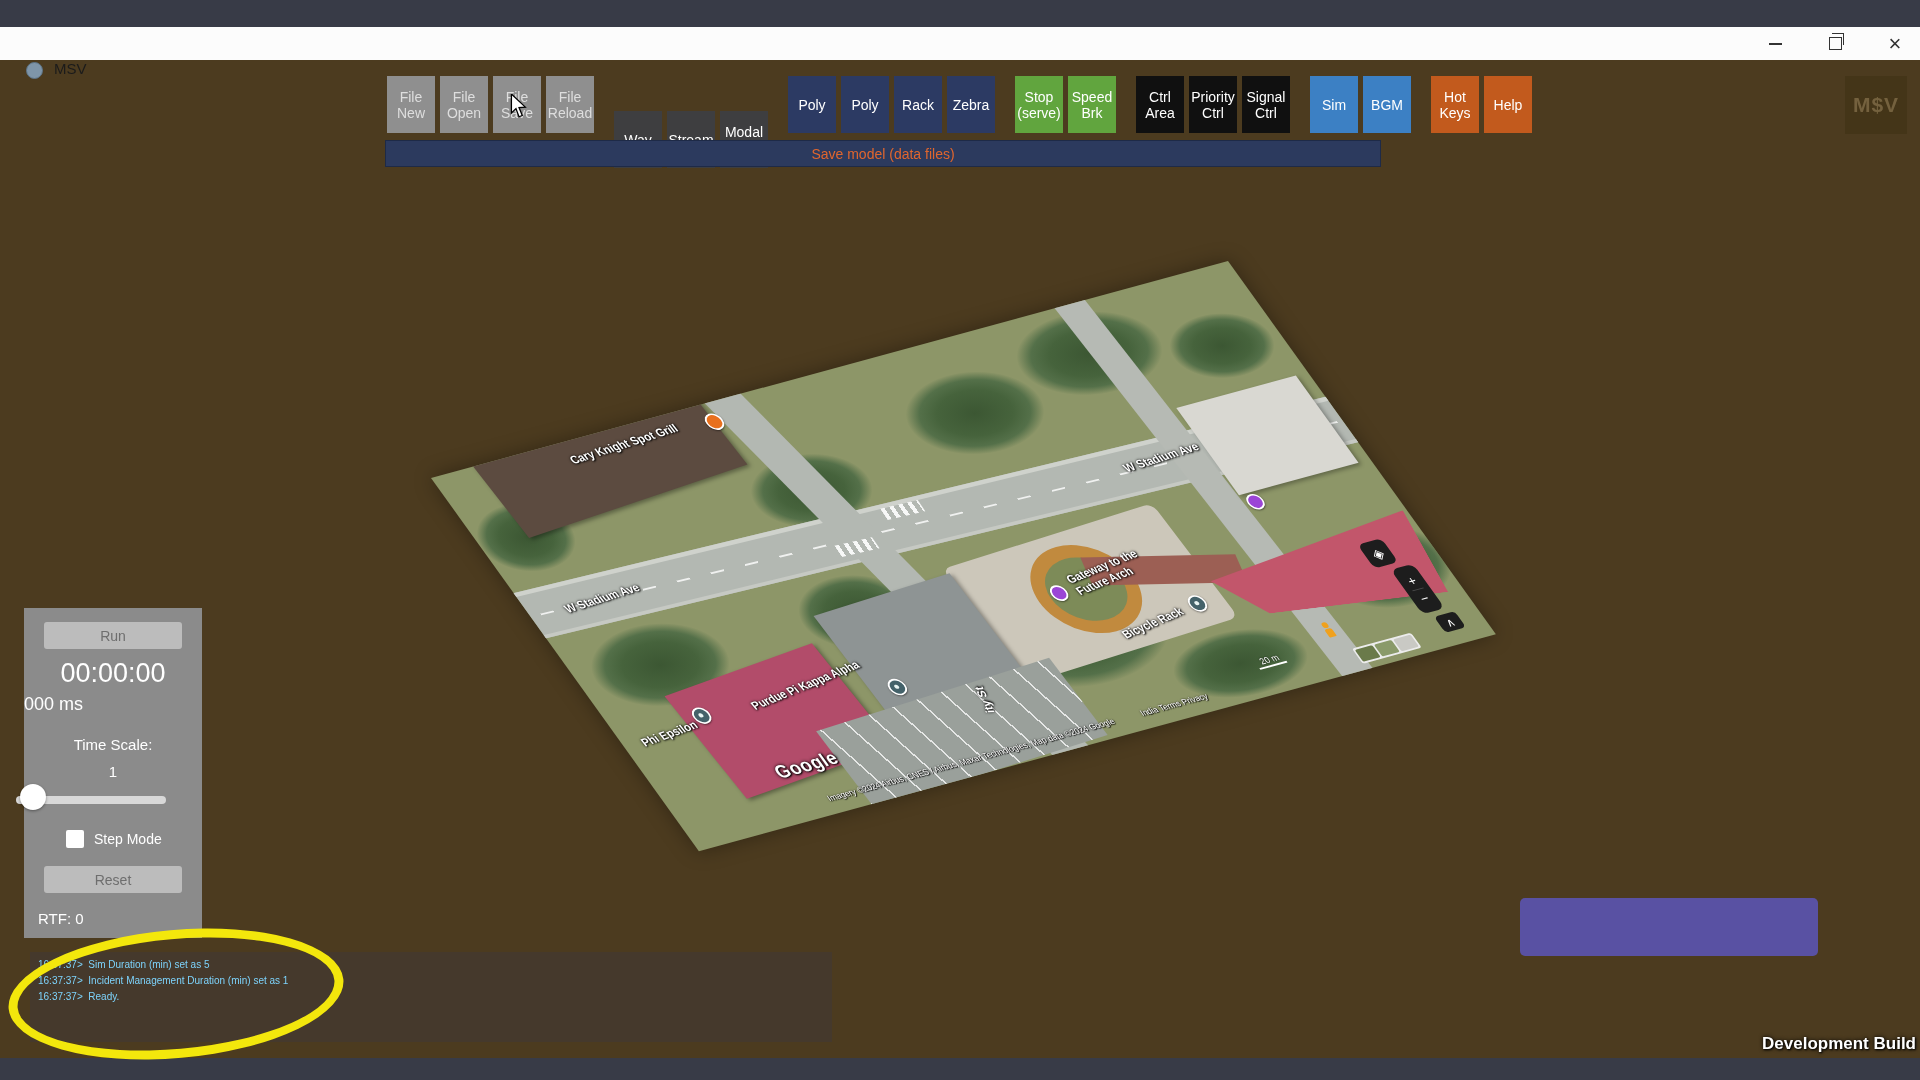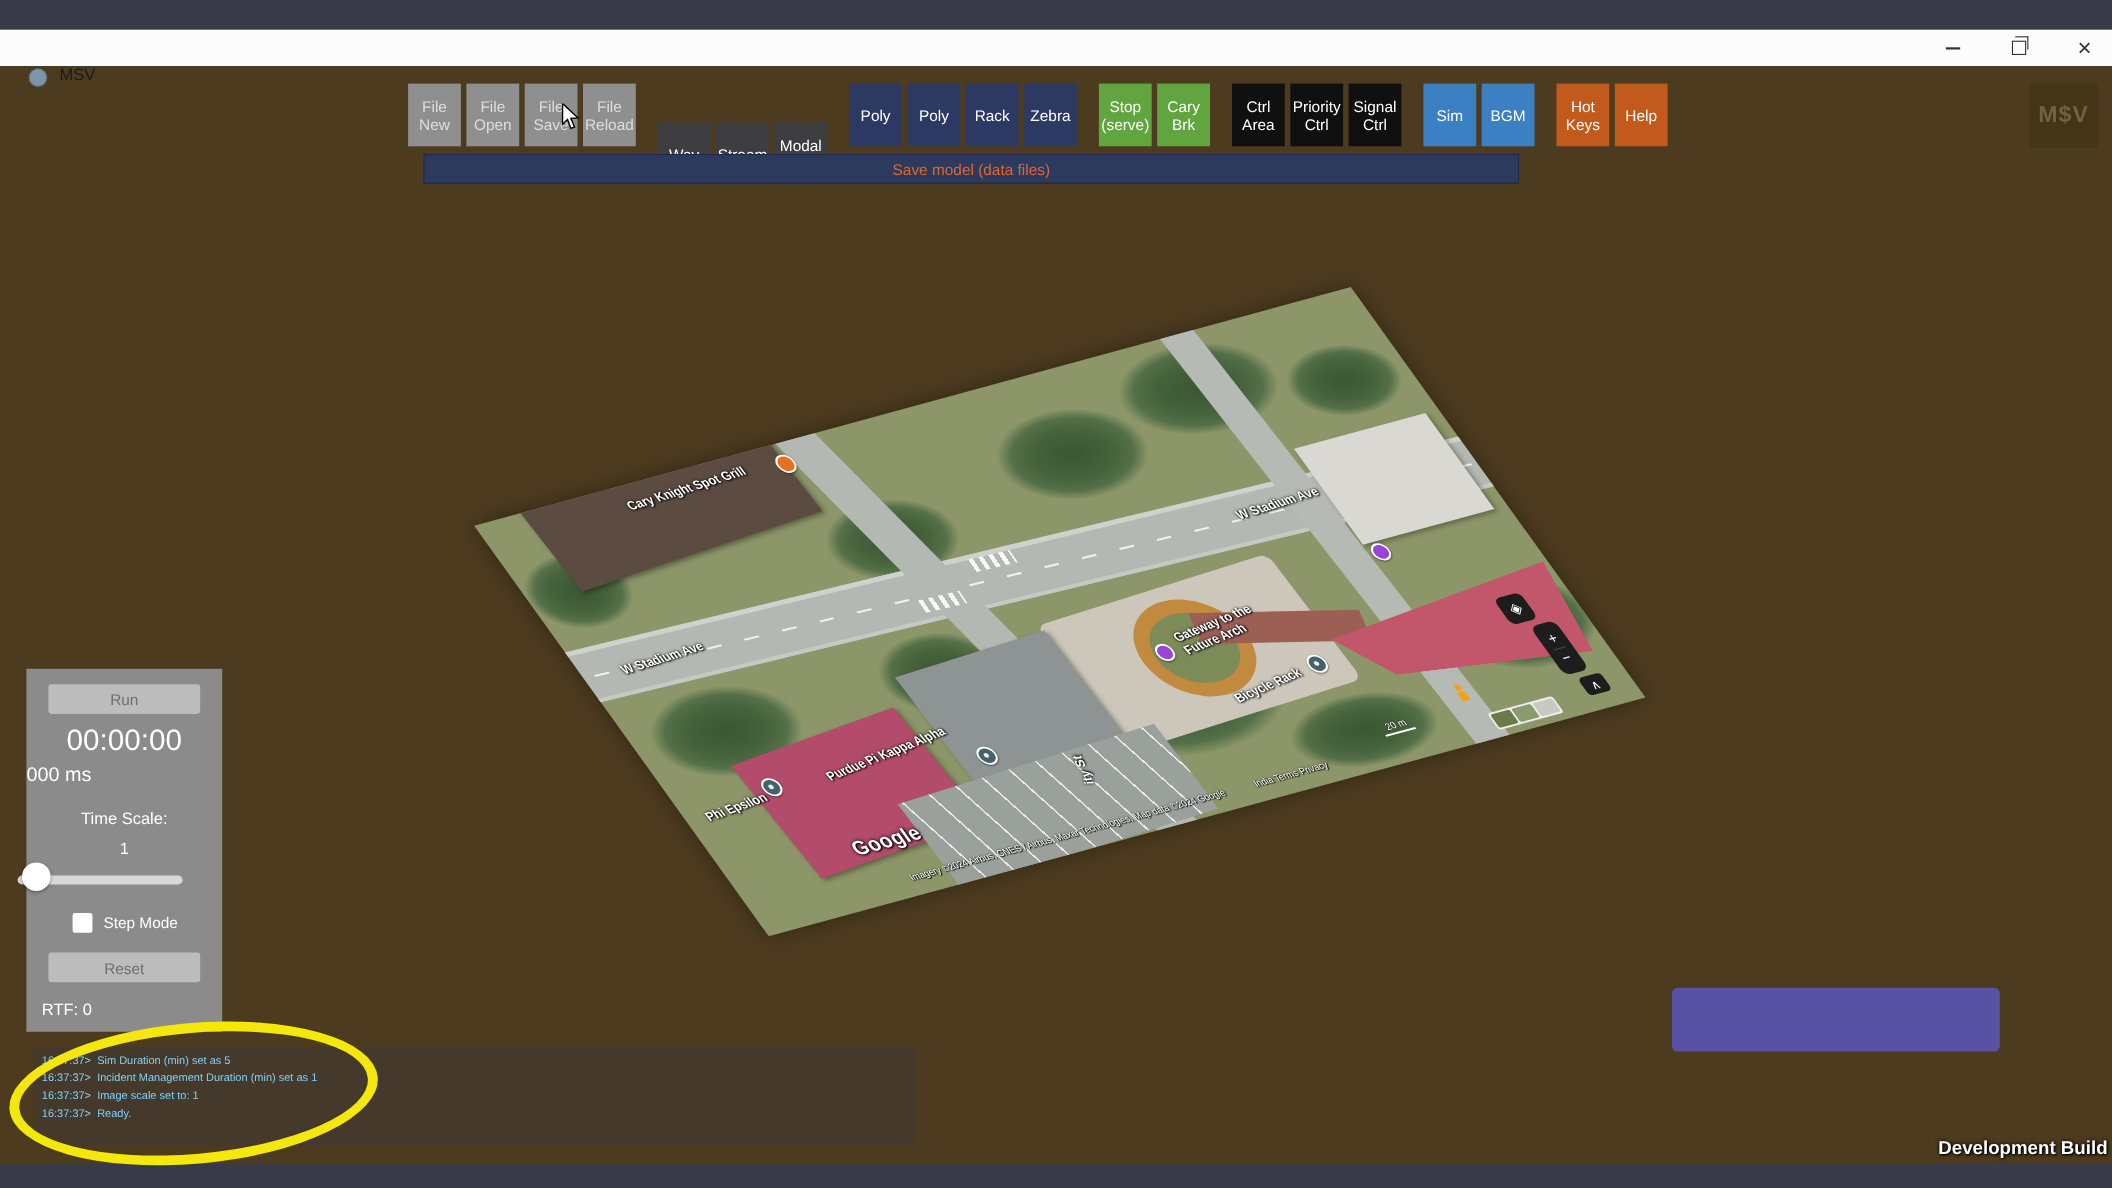--- a/index.html
+++ b/index.html
@@ -16,21 +16,21 @@
   .winbtn{top:27px;width:46px;height:33px;display:flex;align-items:center;justify-content:center;}
   #btn-min{left:1752px;} #btn-max{left:1812px;} #btn-close{left:1872px;}
   #min-glyph{width:13px;height:0;border-top:2px solid #333;}
   #max-glyph{width:11px;height:11px;border:1.5px solid #333;position:relative;background:#fcfcfc;}
   #max-glyph::before{content:"";position:absolute;left:2px;top:-5px;width:11px;height:11px;
     border:1.5px solid #333;border-left:none;border-bottom:none;}
   #close-glyph{font-size:22px;color:#333;line-height:20px;}
   #bottom-strip{left:0;top:1058px;width:1920px;height:22px;background:#383b47;}
 
   
-  #toolbar{left:371px;top:76px;height:72px;display:flex;}
+  #toolbar{left:387px;top:76px;height:72px;display:flex;}
   .tbtn{width:48px;margin-right:5px;height:57px;display:flex;align-items:center;justify-content:center;
     text-align:center;font-size:14px;line-height:16px;white-space:pre-line;color:#fff;cursor:default;}
   .tbtn.gap{margin-left:15px;}
   .tb-gray{background:#8f8f8f;color:#dedede;}
   .tb-darkgray{background:#3e3e40;margin-top:35px;}
   .tb-navy{background:#2c3a63;}
   .tb-green{background:#61a53e;}
   .tb-black{background:#101010;}
   .tb-blue{background:#3c80c4;}
   .tb-orange{background:#c25a1d;}
@@ -143,21 +143,21 @@
     <div class="tbtn tb-darkgray gap">Way</div>
     <div class="tbtn tb-darkgray">Stream</div>
     <div class="tbtn tb-darkgray">Modal
 Split</div>
     <div class="tbtn tb-navy gap">Poly</div>
     <div class="tbtn tb-navy">Poly</div>
     <div class="tbtn tb-navy">Rack</div>
     <div class="tbtn tb-navy">Zebra</div>
     <div class="tbtn tb-green gap">Stop
 (serve)</div>
-    <div class="tbtn tb-green">Cary
+    <div class="tbtn tb-green">Speed
 Brk</div>
     <div class="tbtn tb-black gap">Ctrl
 Area</div>
     <div class="tbtn tb-black">Priority
 Ctrl</div>
     <div class="tbtn tb-black">Signal
 Ctrl</div>
     <div class="tbtn tb-blue gap">Sim</div>
     <div class="tbtn tb-blue">BGM</div>
     <div class="tbtn tb-orange gap">Hot
@@ -260,21 +260,20 @@
     <div class="abs" id="stepmode-label">Step Mode</div>
     <div class="abs panel-btn" id="reset-btn">Reset</div>
     <div class="abs" id="rtf">RTF: 0</div>
   </div>
   <div class="abs" id="slider-track"></div>
   <div class="abs" id="slider-knob"></div>
 
   <div class="abs" id="log-panel">
     <div class="log-line">16:37:37&gt;  Sim Duration (min) set as 5</div>
     <div class="log-line">16:37:37&gt;  Incident Management Duration (min) set as 1</div>
-    <div class="log-line">16:37:37&gt;  Image scale set to: 1</div>
     <div class="log-line">16:37:37&gt;  Ready.</div>
   </div>
 
   <div class="abs" id="annotation-ellipse"></div>
   <div class="abs" id="purple-box"></div>
   <div class="abs" id="dev-build">Development Build</div>
 
   <svg class="abs" id="cursor" width="22" height="24" viewBox="0 0 14 19">
     <polygon points="1,0 1,15 4.6,11.6 7,18 9.6,17 7,10.7 12,10.4" fill="#fff" stroke="#000" stroke-width="1"></polygon>
   </svg>

